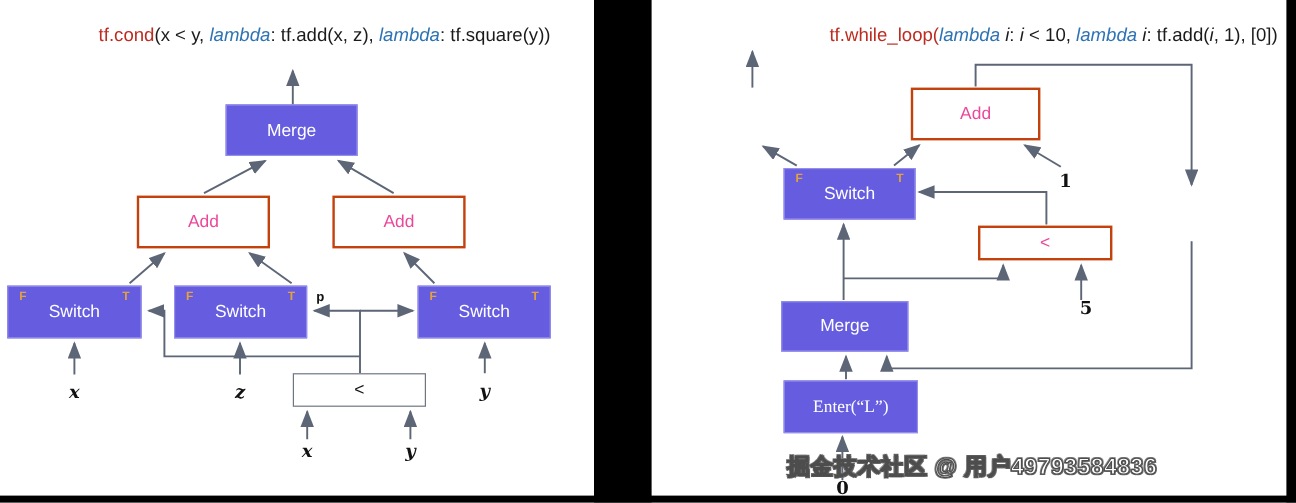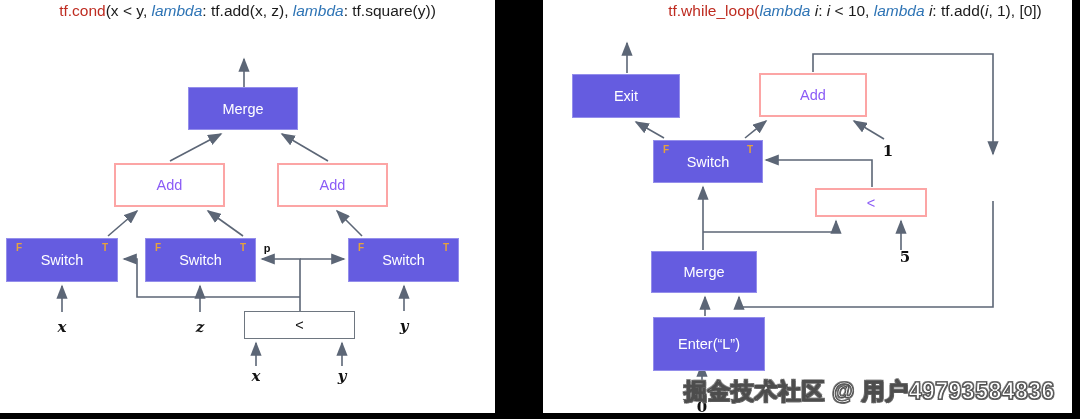--- a/index.html
+++ b/index.html
@@ -5,54 +5,54 @@
   html,body{margin:0;padding:0;background:#222;}
   .canvas{
     position:relative;width:1080px;height:419px;background:#ffffff;
     font-family:"Liberation Sans",sans-serif;overflow:hidden;
   }
   .bar{position:absolute;background:#000;}
   .divider{left:495px;top:0;width:48px;height:419px;}
   .right-edge{left:1072px;top:0;width:8px;height:419px;}
   .bottom-bar{left:0;top:413px;width:1080px;height:6px;}
 
-  .title{position:absolute;top:2px;font-size:15.5px;color:#1b1b1b;white-space:nowrap;text-align:center;}
+  .title{position:absolute;top:21px;font-size:15.5px;color:#1b1b1b;white-space:nowrap;text-align:center;margin-left:23px;}
   .title-left{left:0;width:495px;}
   .title-right{left:543px;width:624px;}
   .t-red{color:#BE2B20;}
   .t-blue{color:#2E74B5;font-style:italic;}
   .t-i{font-style:italic;}
 
   svg.wires{position:absolute;left:0;top:0;z-index:1;}
 
   .node{
     position:absolute;display:flex;align-items:center;justify-content:center;
     font-size:14.5px;z-index:2;box-sizing:border-box;
   }
   .purple{background:#655CE0;color:#fff;border:1px solid #9холо;border:1px solid #948EEB;}
-  .whitebox{background:#fff;border:2px solid #fca5a5;color:#8b5cf6;}
+  .whitebox{background:#fff;border:2px solid #c2410c;color:#ec4899;}
   .graybox{background:#fff;border:1.5px solid #6e7680;color:#141414;}
   .port{position:absolute;top:4px;font-size:10px;font-weight:bold;color:#E5A23C;line-height:1;}
   .port-f{left:9px;}
   .port-t{right:9px;}
 
   .mlabel{
     position:absolute;z-index:3;transform:translate(-50%,-50%);
     font-family:"DejaVu Serif",serif;font-style:italic;font-weight:bold;
     font-size:15px;color:#111;
   }
   .num{font-style:normal;}
   .plabel{
     position:absolute;z-index:3;transform:translate(-50%,-50%);
     font-size:11px;font-weight:bold;color:#111;font-family:"Liberation Sans",sans-serif;
   }
 
   .wm{
-    position:absolute;left:684px;top:376px;z-index:5;white-space:nowrap;
-    font-size:23px;font-weight:bold;letter-spacing:.5px;color:#ffffff;
+    position:absolute;left:656px;top:376px;z-index:5;white-space:nowrap;
+    font-size:19px;font-weight:bold;letter-spacing:.5px;color:#ffffff;
     -webkit-text-stroke:1px #4d4d4d;
     text-shadow:1px 1px 0 #6a6a6a,-1px -1px 0 #8a8a8a,1px -1px 0 #8a8a8a,-1px 1px 0 #6a6a6a;
   }
   .wm-faint{
     position:absolute;right:8px;top:338px;z-index:4;white-space:nowrap;
     font-size:56px;font-weight:bold;letter-spacing:2px;color:transparent;
     -webkit-text-stroke:2px rgba(148,153,160,.5);
     font-family:"Liberation Sans",sans-serif;
   }
 </style>
@@ -131,38 +131,35 @@
     <span>&lt;</span>
   </div>
 
   <span class="mlabel" style="left:62px;top:327px;">x</span>
   <span class="mlabel" style="left:200px;top:327px;">z</span>
   <span class="mlabel" style="left:404px;top:326px;">y</span>
   <span class="plabel" style="left:267px;top:248px;">p</span>
   <span class="mlabel" style="left:256px;top:376px;">x</span>
   <span class="mlabel" style="left:342px;top:376px;">y</span>
 
-  <div class="node purple" style="left:572px;top:74px;width:108px;height:44px;">
-    <span>Exit</span>
-  </div>
   <div class="node whitebox" style="left:759px;top:73px;width:108px;height:44px;">
     <span>Add</span>
   </div>
   <div class="node purple" style="left:653px;top:140px;width:110px;height:43px;">
     <span class="port port-f">F</span>
     <span class="port port-t">T</span>
     <span>Switch</span>
   </div>
   <div class="node whitebox" style="left:815px;top:188px;width:112px;height:29px;">
     <span>&lt;</span>
   </div>
   <div class="node purple" style="left:651px;top:251px;width:106px;height:42px;">
     <span>Merge</span>
   </div>
-  <div class="node purple" style="left:653px;top:317px;width:112px;height:54px;">
+  <div class="node purple" style="left:653px;top:317px;width:112px;height:44px;font-family:Liberation Serif, serif;">
     <span>Enter(“L”)</span>
   </div>
 
   <span class="mlabel num" style="left:888px;top:151px;">1</span>
   <span class="mlabel num" style="left:905px;top:257px;">5</span>
   <span class="mlabel num" style="left:702px;top:407px;">0</span>
 
   <div class="wm">掘金技术社区 @ 用户49793584836</div>
 
   <div class="bar divider"></div>

